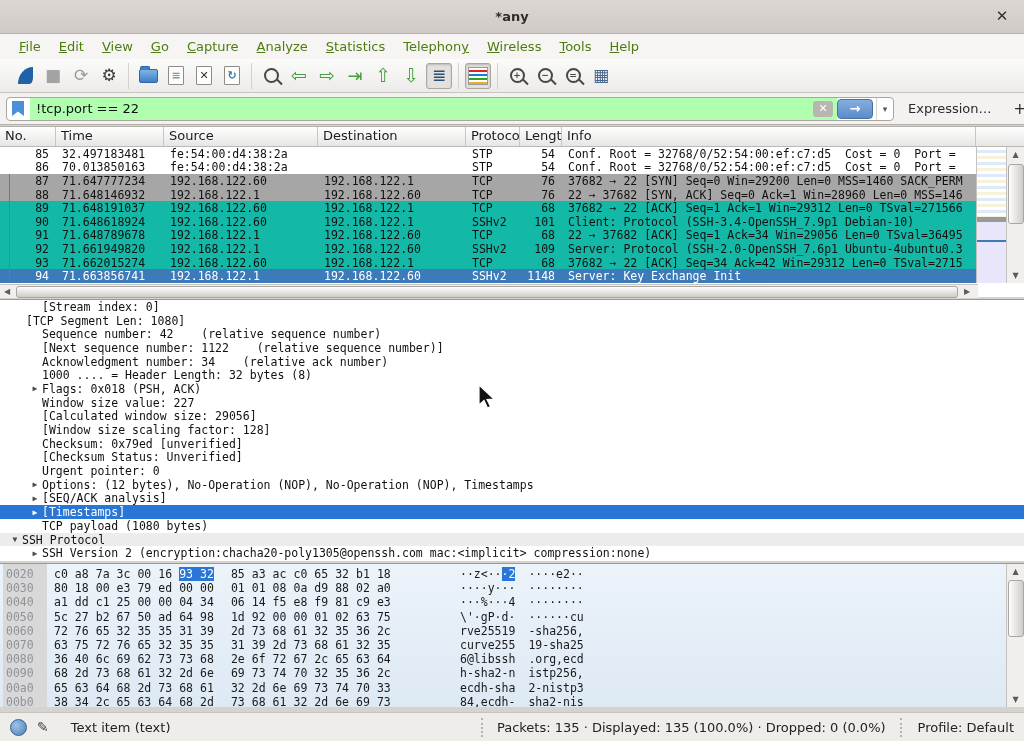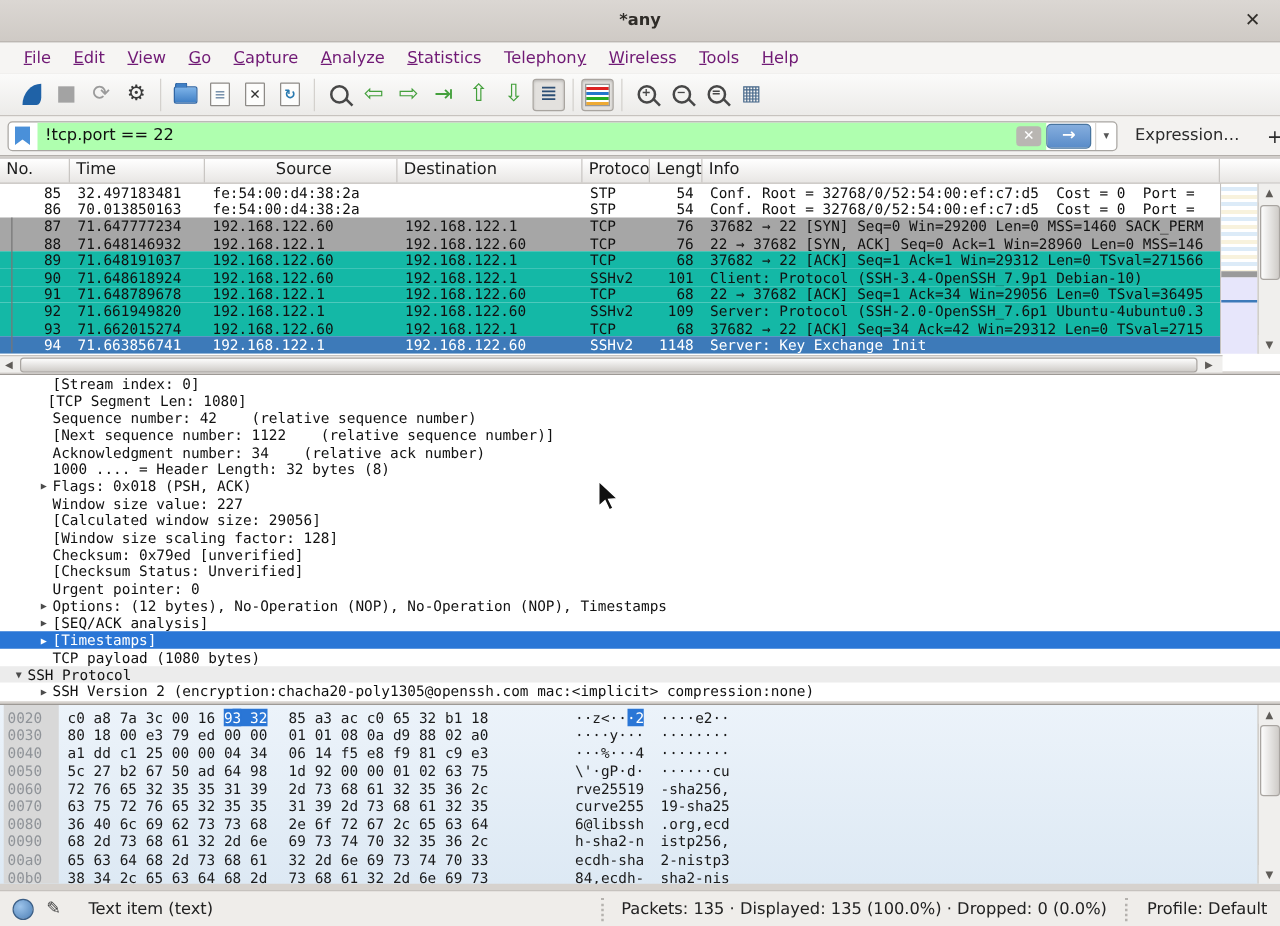--- a/index.html
+++ b/index.html
@@ -3,21 +3,21 @@
 <meta charset="utf-8">
 <style>
   html,body{margin:0;padding:0;}
   body{width:1024px;height:741px;position:relative;background:#d6d2ce;font-family:"DejaVu Sans",sans-serif;overflow:hidden;}
   
   .titlebar{position:absolute;left:0;top:0;width:1024px;height:33px;background:linear-gradient(#dbd7d3,#cfcac5);border-bottom:1px solid #b4afa9;display:flex;align-items:center;justify-content:center;}
   .titlebar .title{font-size:13px;font-weight:bold;color:#2f2c28;}
   .titlebar .closebtn{position:absolute;right:12px;top:6px;width:20px;height:20px;display:flex;align-items:center;justify-content:center;font-size:15px;color:#33302c;cursor:default;}
   
   .menubar{position:absolute;left:0;top:34px;width:1024px;height:25px;background:#f6f5f3;display:flex;align-items:center;padding-left:10px;box-sizing:border-box;}
-  .menuitem{font-size:13px;color:#701a75;padding:3px 9px;}
+  .menuitem{font-size:13px;color:#4d7c0f;padding:3px 9px;}
   .menuitem u{text-decoration:underline;}
   
   .toolbar{position:absolute;left:0;top:59px;width:1024px;height:34px;background:linear-gradient(#fbfbfa,#ecebe9);border-bottom:1px solid #c7c3bf;display:flex;align-items:center;padding-left:6px;box-sizing:border-box;}
   .tgroup{display:flex;align-items:center;padding:0 5px;border-right:1px solid #d4d1cd;height:26px;}
   .tgroup:last-child{border-right:none;}
   .ticon{width:26px;height:26px;display:flex;align-items:center;justify-content:center;margin:0 1px;font-size:18px;line-height:1;position:relative;border:1px solid transparent;border-radius:3px;box-sizing:border-box;}
   .ticon.pressed{background:#e3e1de;border-color:#a9a5a0;box-shadow:inset 0 1px 2px rgba(0,0,0,.18);}
   .icon-fin{width:15px;height:17px;background:#1f62a7;border-radius:100% 0 25% 0/100% 0 35% 0;}
   .icon-folder{width:17px;height:12px;background:linear-gradient(#7db3e8,#3f7fc5);border:1px solid #2f66a5;border-radius:2px;position:relative;}
   .icon-folder:before{content:"";position:absolute;left:0;top:-4px;width:8px;height:3px;background:#3f7fc5;border:1px solid #2f66a5;border-bottom:none;border-radius:2px 2px 0 0;}
@@ -190,21 +190,21 @@
   </div>
   <span class="fexpr">Expression…</span>
   <span class="fsep"></span>
   <span class="fadd">+</span>
 </div>
 
 <div class="plist">
   <div class="phead">
       <div class="hcell" style="width: 56px; flex: 0 0 56px;">No.</div>
       <div class="hcell" style="width: 108px; flex: 0 0 108px;">Time</div>
-      <div class="hcell" style="width: 154px; flex: 0 0 154px; text-align: center;">Source</div>
+      <div class="hcell" style="width: 154px; flex: 0 0 154px;">Source</div>
       <div class="hcell" style="width: 148px; flex: 0 0 148px;">Destination</div>
       <div class="hcell" style="width: 54px; flex: 0 0 54px;">Protocol</div>
       <div class="hcell" style="width: 42px; flex: 0 0 42px;">Length</div>
       <div class="hcell" style="width: 414px; flex: 0 0 414px;">Info</div>
     </div>
   <div class="prows">
       <div class="prow white">
         <div class="pcell r" style="width: 56px; flex: 0 0 56px;">85</div>
         <div class="pcell" style="width: 108px; flex: 0 0 108px;">32.497183481</div>
         <div class="pcell" style="width: 154px; flex: 0 0 154px;">fe:54:00:d4:38:2a</div>
@@ -310,21 +310,21 @@
   </div>
   <div class="hscroll">
     <div class="harrow" style="left:0;">◀</div>
     <div class="hthumb"></div>
     <div class="harrow" style="right:4px;">▶</div>
   </div>
 </div>
 
 <div class="details">
     <div class="dline" style="padding-left: 28px;"><span class="exp"></span><span class="dtext">[Stream index: 0]</span></div>
-    <div class="dline" style="padding-left: 24px; align-items: center;"><span class="exp"></span><span class="dtext">[TCP Segment Len: 1080]</span></div>
+    <div class="dline" style="padding-left: 12px; align-items: center;"><span class="exp"></span><span class="dtext">[TCP Segment Len: 1080]</span></div>
     <div class="dline" style="padding-left: 28px;"><span class="exp"></span><span class="dtext">Sequence number: 42    (relative sequence number)</span></div>
     <div class="dline" style="padding-left: 28px;"><span class="exp"></span><span class="dtext">[Next sequence number: 1122    (relative sequence number)]</span></div>
     <div class="dline" style="padding-left: 28px;"><span class="exp"></span><span class="dtext">Acknowledgment number: 34    (relative ack number)</span></div>
     <div class="dline" style="padding-left: 28px;"><span class="exp"></span><span class="dtext">1000 .... = Header Length: 32 bytes (8)</span></div>
     <div class="dline" style="padding-left: 28px;"><span class="exp">▶</span><span class="dtext">Flags: 0x018 (PSH, ACK)</span></div>
     <div class="dline" style="padding-left: 28px;"><span class="exp"></span><span class="dtext">Window size value: 227</span></div>
     <div class="dline" style="padding-left: 28px;"><span class="exp"></span><span class="dtext">[Calculated window size: 29056]</span></div>
     <div class="dline" style="padding-left: 28px; text-align: center;"><span class="exp"></span><span class="dtext">[Window size scaling factor: 128]</span></div>
     <div class="dline" style="padding-left: 28px;"><span class="exp"></span><span class="dtext">Checksum: 0x79ed [unverified]</span></div>
     <div class="dline" style="padding-left: 28px;"><span class="exp"></span><span class="dtext">[Checksum Status: Unverified]</span></div>

